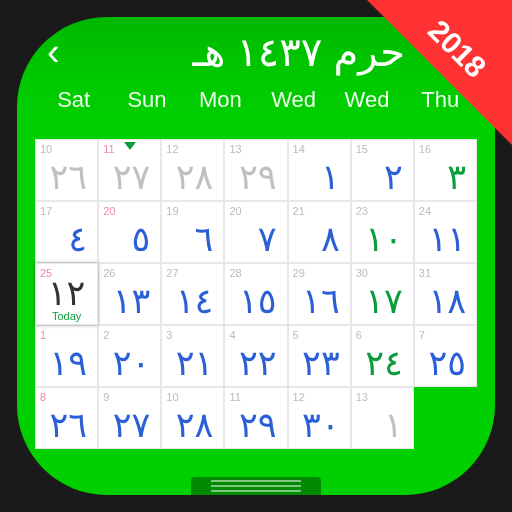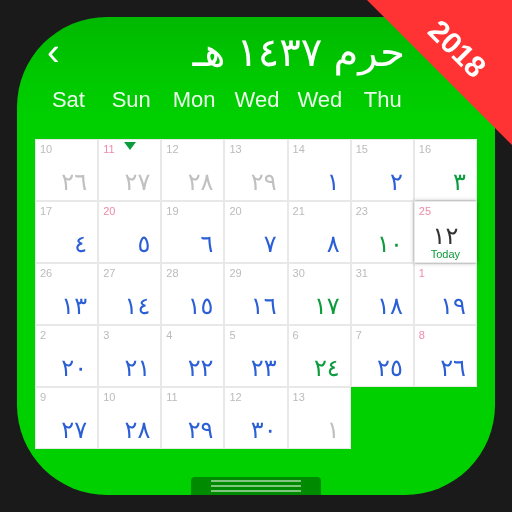--- a/index.html
+++ b/index.html
@@ -70,21 +70,21 @@
     position: relative;
     cursor: pointer;
   }
   .greg {
     position: absolute; top: 3px; left: 4px;
     font-size: 11px; color: #bbb;
   }
   .greg.pink { color: #f08aa8; }
   .hijri {
     position: absolute; bottom: 6px; right: 10px;
-    font-size: 24px; line-height: 1;
+    font-size: 35px; line-height: 1;
   }
   .hijri.blue { color: #2b5fd6; }
   .hijri.gray { color: #c0c0c0; }
   .hijri.green { color: #0b9c3c; }
   .hijri.black { color: #333; }
   .cell.today {
     box-shadow: 0 0 4px rgba(0,0,0,0.35);
     z-index: 2;
   }
   .today-label {
@@ -115,21 +115,21 @@
   .handle div { height: 2px; background: rgba(255,255,255,0.5); }
 </style>
 </head>
 <body>
 
 <div class="app-frame">
   <div class="header">
     <span class="chev">‹</span>
     <span class="title">حرم ١٤٣٧ هـ</span>
   </div>
-  <div class="weekdays" style="grid-template-columns: repeat(7, 1fr); padding-left: 20px;">
+  <div class="weekdays" style="grid-template-columns: repeat(6, 1fr); padding-left: 20px;">
     <div>Sat</div>
     <div>Sun</div>
     <div>Mon</div>
     <div>Wed</div>
     <div>Wed</div>
     <div>Thu</div>
   <div></div>
     </div>
   <div class="grid" id="grid" style="grid-template-columns: repeat(7, 1fr); grid-template-rows: repeat(5, 62px);">
       <div class="cell">
@@ -178,20 +178,24 @@
         <span class="hijri blue">٧</span>
       </div>
       <div class="cell">
         <span class="greg">21</span>
         <span class="hijri blue">٨</span>
       </div>
       <div class="cell">
         <span class="greg">23</span>
         <span class="hijri green">١٠</span>
       </div>
+      <div class="cell">
+        <span class="greg">24</span>
+        <span class="hijri blue">١١</span>
+      </div>
       <div class="cell today">
         <span class="greg pink">25</span>
         <span class="hijri black">١٢</span>
         <span class="today-label">Today</span>
       </div>
       <div class="cell">
         <span class="greg">26</span>
         <span class="hijri blue">١٣</span>
       </div>
       <div class="cell">

